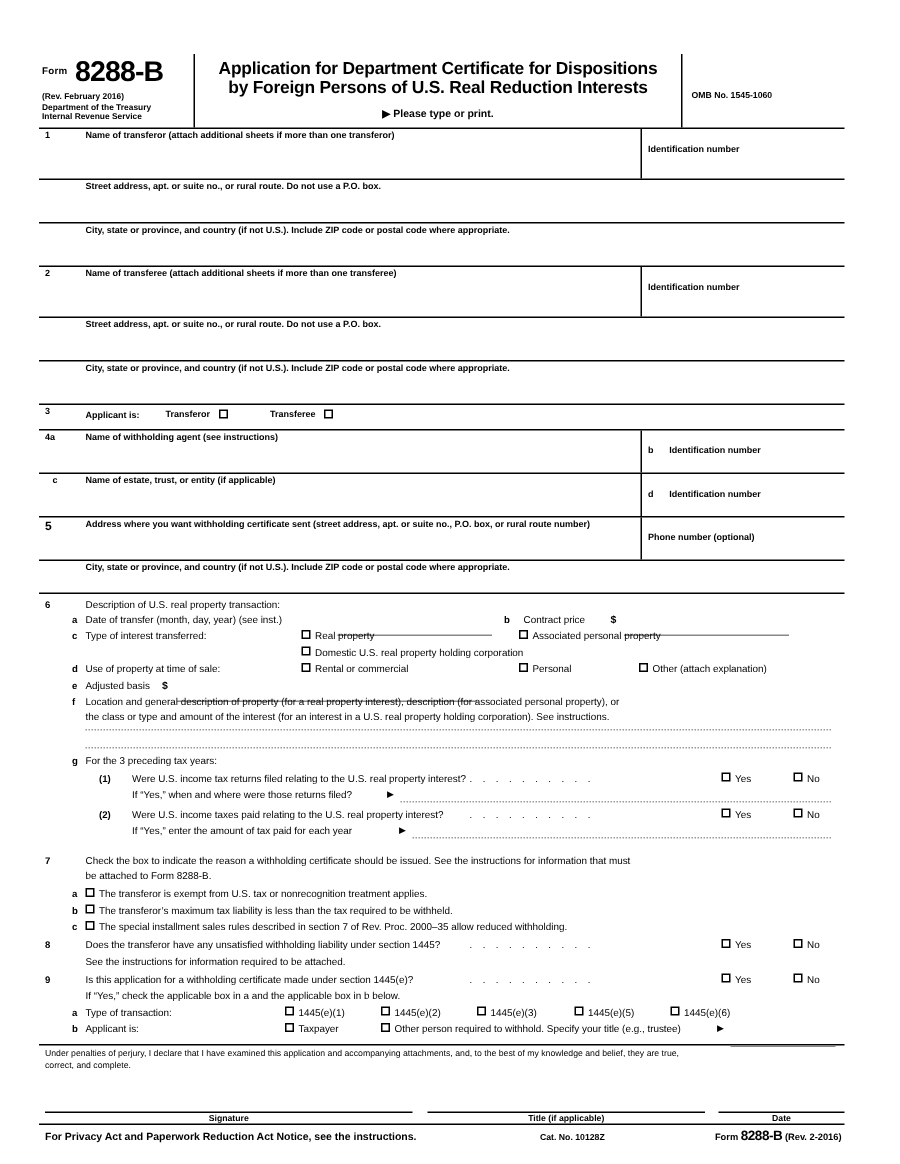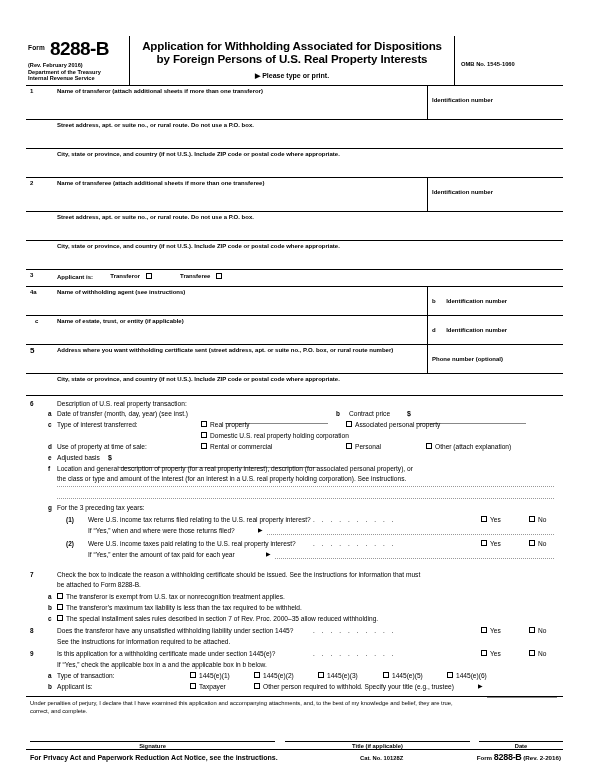--- a/index.html
+++ b/index.html
@@ -55,22 +55,22 @@
  <div class="form">
 
   <div class="hdr">
     <div class="hdr-left">
       <span class="l-form">Form</span><span class="l-num">8288-B</span>
       <div class="l-sub">(Rev. February 2016)</div>
       <div class="l-sub" style="margin-top:0">Department of the Treasury</div>
       <div class="l-sub" style="margin-top:0">Internal Revenue Service</div>
     </div>
     <div class="hdr-mid">
-      <div class="t1">Application for Withholding Associated for Dispositions</div>
-      <div class="t1">by Foreign Persons of U.S. Real Property Interests</div>
+      <div class="t1">Application for Department Certificate for Dispositions</div>
+      <div class="t1">by Foreign Persons of U.S. Real Reduction Interests</div>
       <div class="t2">▶ Please type or print.</div>
     </div>
     <div class="hdr-right">
       <span class="omb">OMB No. 1545-1060</span>
     </div>
   </div>
 
   <div class="row h34">
     <div class="cellL">
       <span class="num">1</span>

